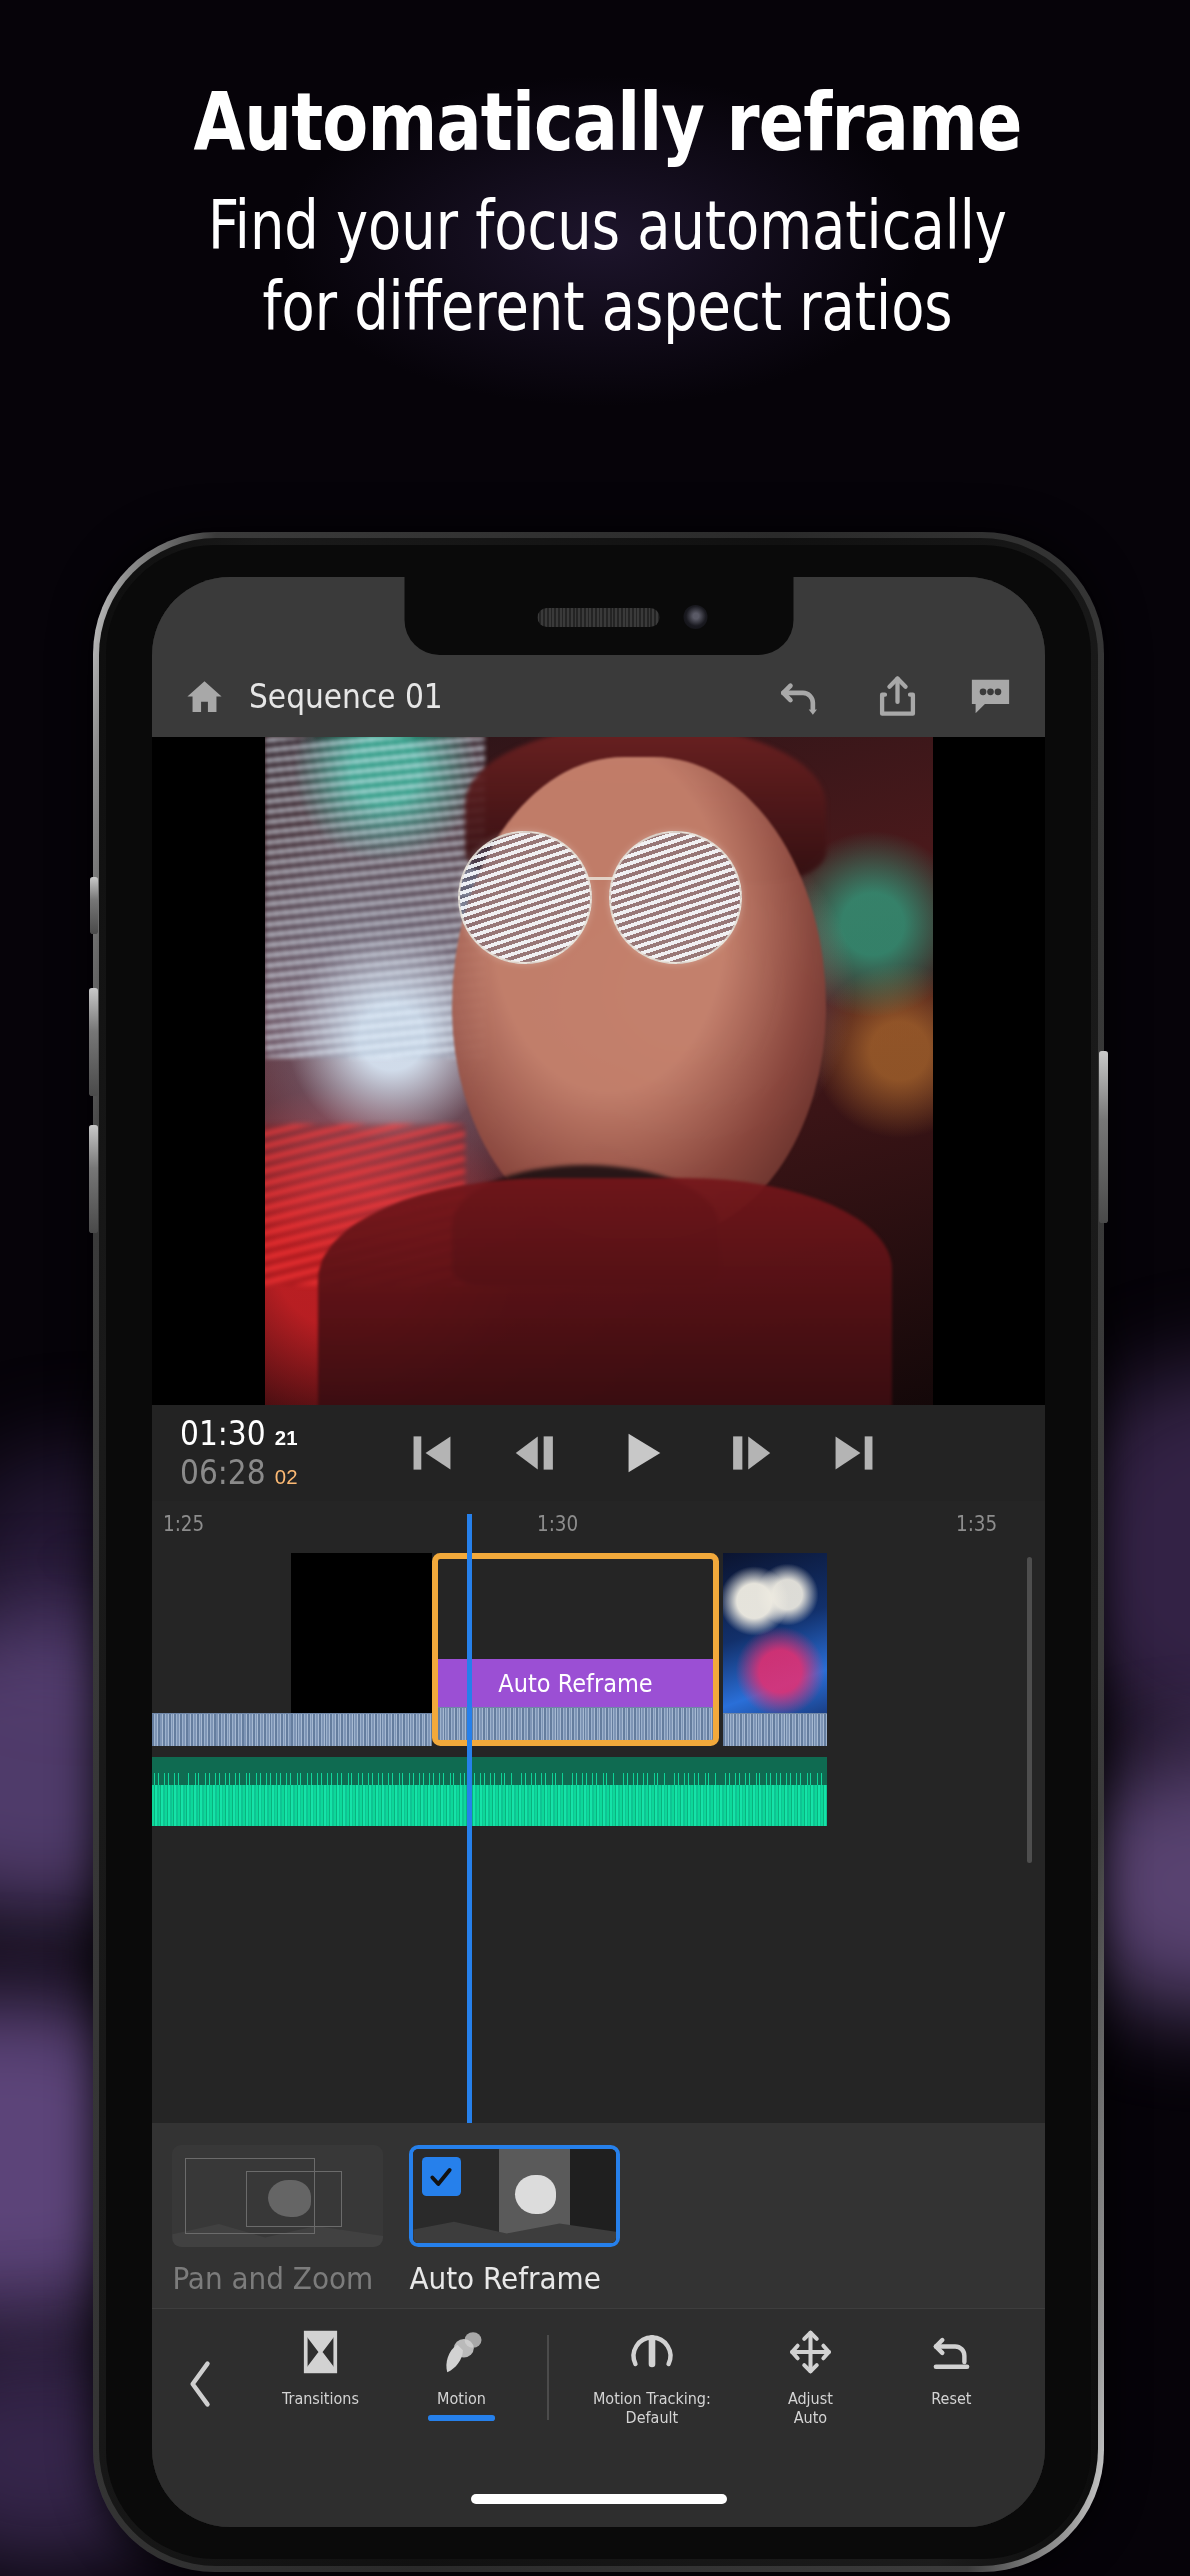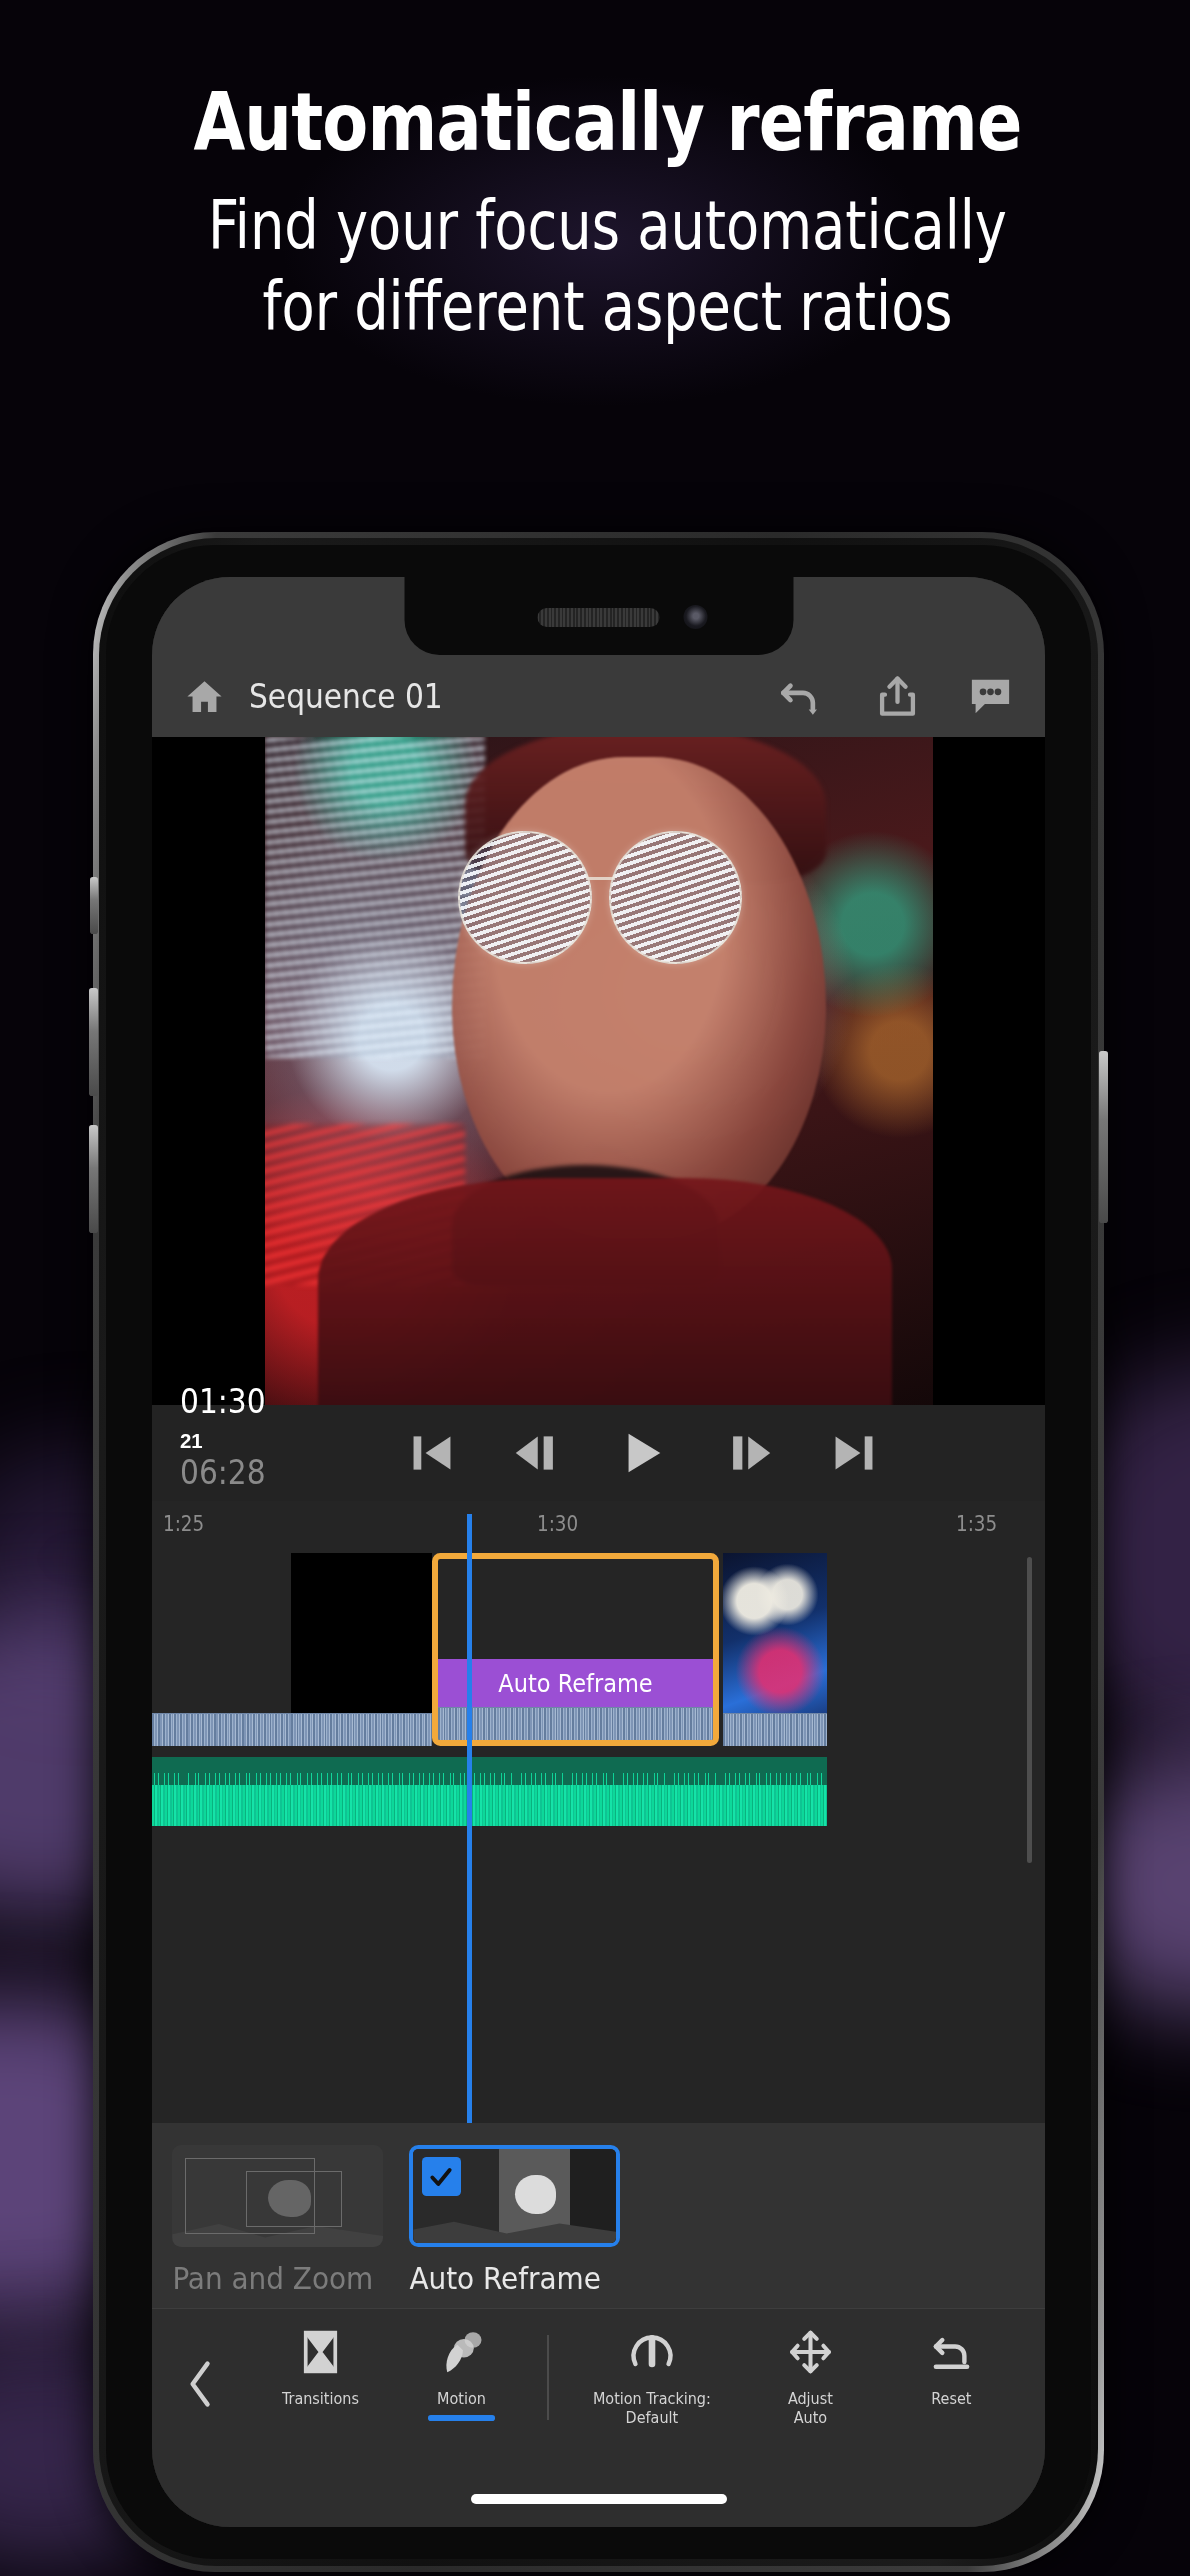--- a/index.html
+++ b/index.html
@@ -145,25 +145,25 @@
   .pv-collar {
     position:absolute; left:28%; top:64%; width:40%; height:18%;
     border-radius:50% 50% 12% 12%;
     background:linear-gradient(180deg,rgba(28,16,18,.9),rgba(18,10,12,.92));
     filter:blur(1.9px);
   }
 
   
   .transport { flex:none; height:96px; background:#232323; display:flex; align-items:center; padding:0 15px; }
   .tc-block { width:191px; padding-left:13px; }
-  .tc-row { display:flex; align-items:baseline; gap:9.3px;flex-direction:column; }
+  .tc-row { display:flex; align-items:baseline; gap:9.3px; }
   .tc-main { font-size:33px; color:#ffffff; font-family:"DejaVu Sans Condensed","Liberation Sans", sans-serif; }
   .tc-frames { font-size:20.4px; color:#ffffff; font-weight:bold; }
   .tc-main.dim { color:#8a8a8a; }
-  .tc-frames.dim { color:#ef4444; font-weight:normal; }
+  .tc-frames.dim { color:#fdba74; font-weight:normal; }
   .transport-btns { flex:1; display:flex; align-items:center; justify-content:center; gap:57px; padding-right:102px; }
 
   
   .timeline { flex:1; background:#252525; position:relative; overflow:hidden; }
   .ruler { height:52px; position:relative; }
   .rtick { position:absolute; top:11px; font-size:20.4px; color:#8d8d8d;
            font-family:"DejaVu Sans Condensed","Liberation Sans", sans-serif; }
   .track-video { position:absolute; left:0; top:52px; height:193px; width:100%; }
   .clip { position:absolute; top:0; height:193px; overflow:hidden; }
   .clip-thumb { position:absolute; left:0; top:0; right:0; bottom:33px; }

